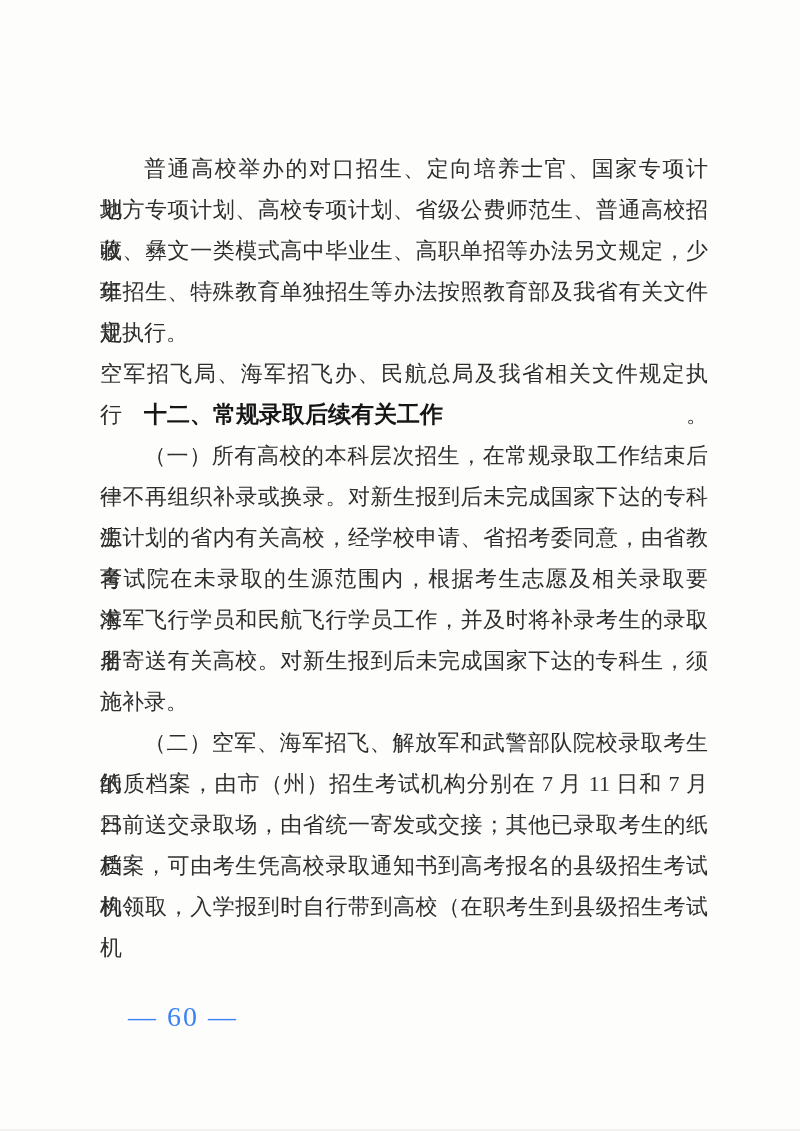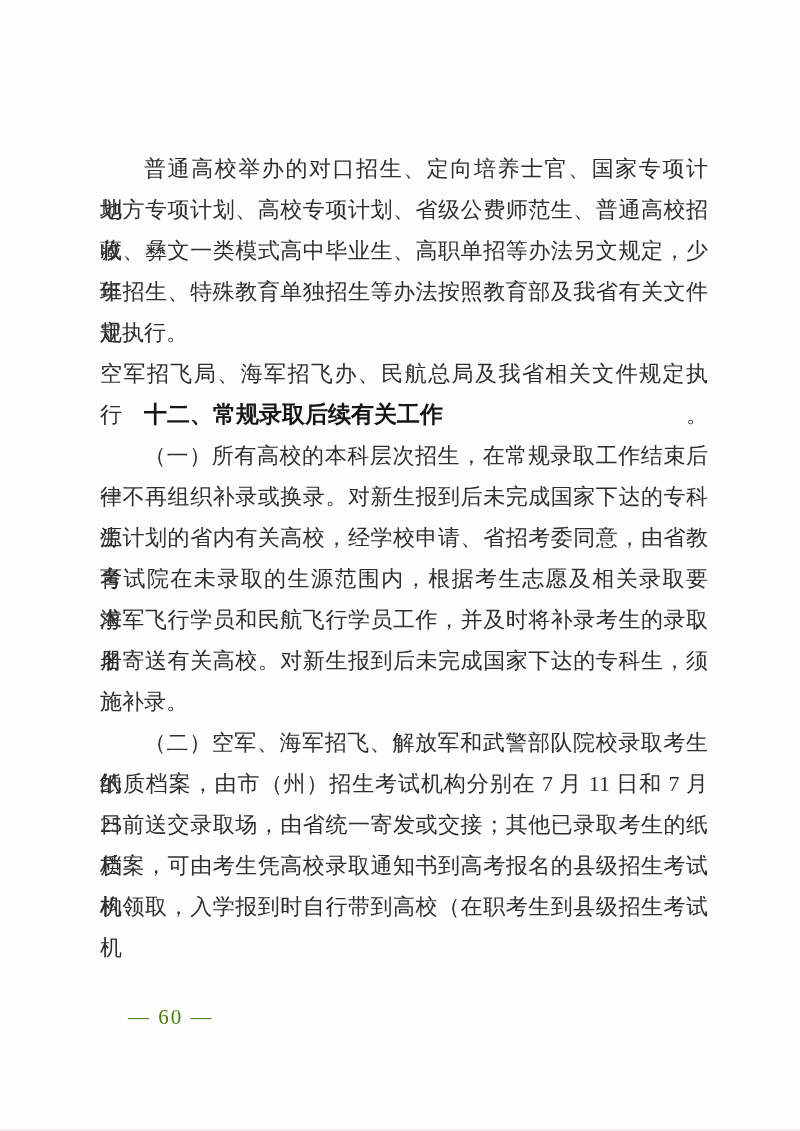--- a/index.html
+++ b/index.html
@@ -43,23 +43,23 @@
     font-weight: bold;
     font-size: 23px;
     color: #161616;
     text-align: left;
     text-align-last: left;
   }
   .page-number {
     position: absolute;
     left: 128px;
     top: 1002px;
-    font-size: 21px;
+    font-size: 28px;
     line-height: 30px;
-    color: #4d7c0f;
+    color: #3b82f6;
     letter-spacing: 2px;
   }
   .bottom-edge {
     position: absolute;
     left: 0;
     right: 0;
     bottom: 0;
     height: 2px;
     background: #f1f0ee;
   }

